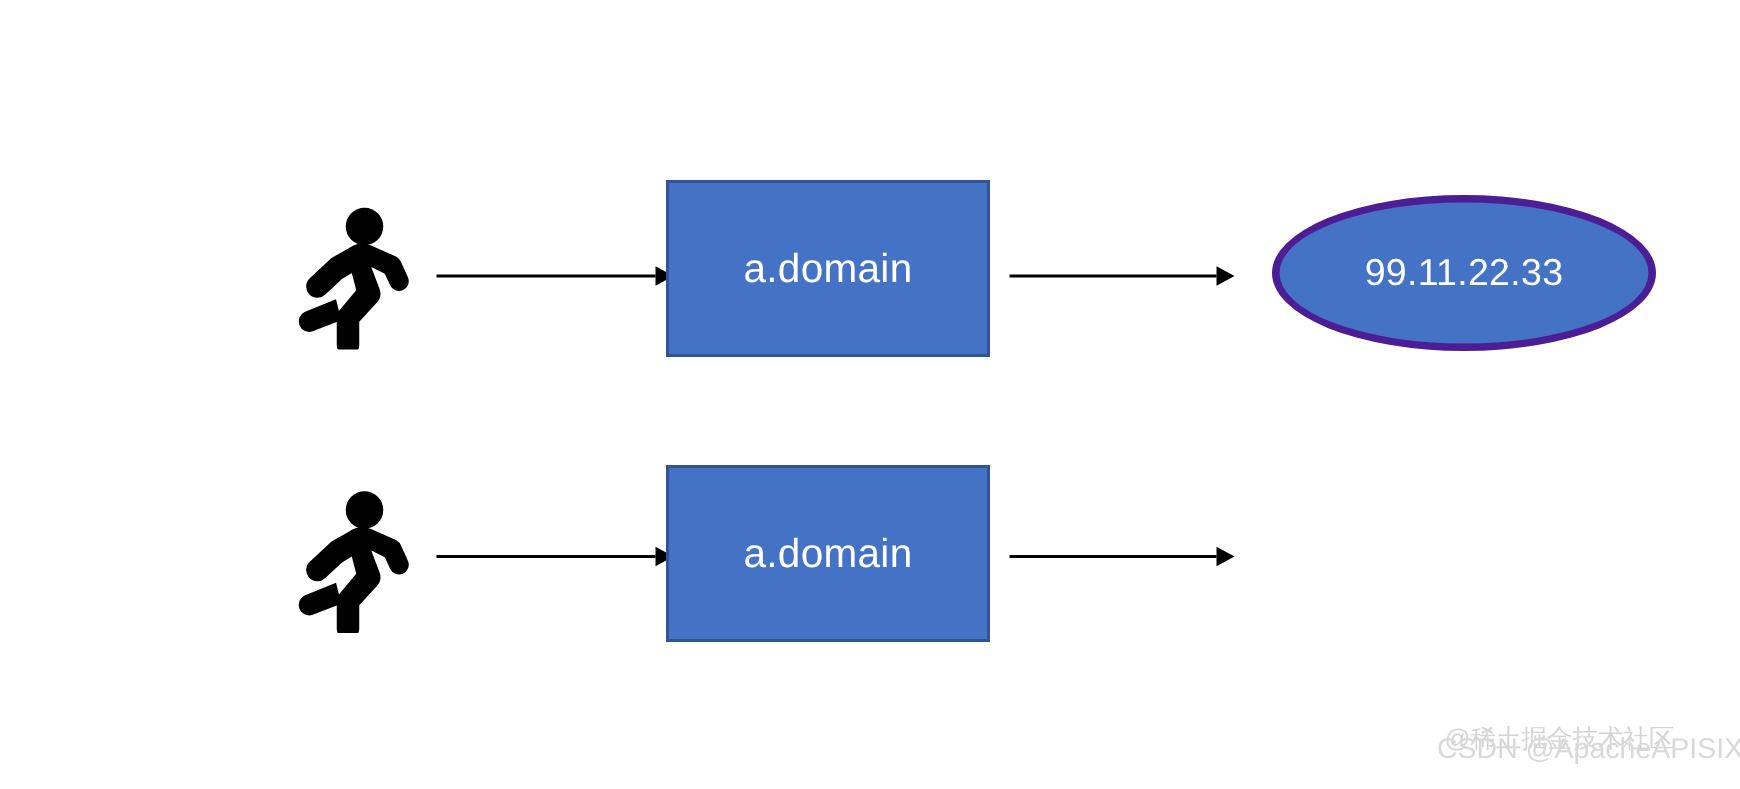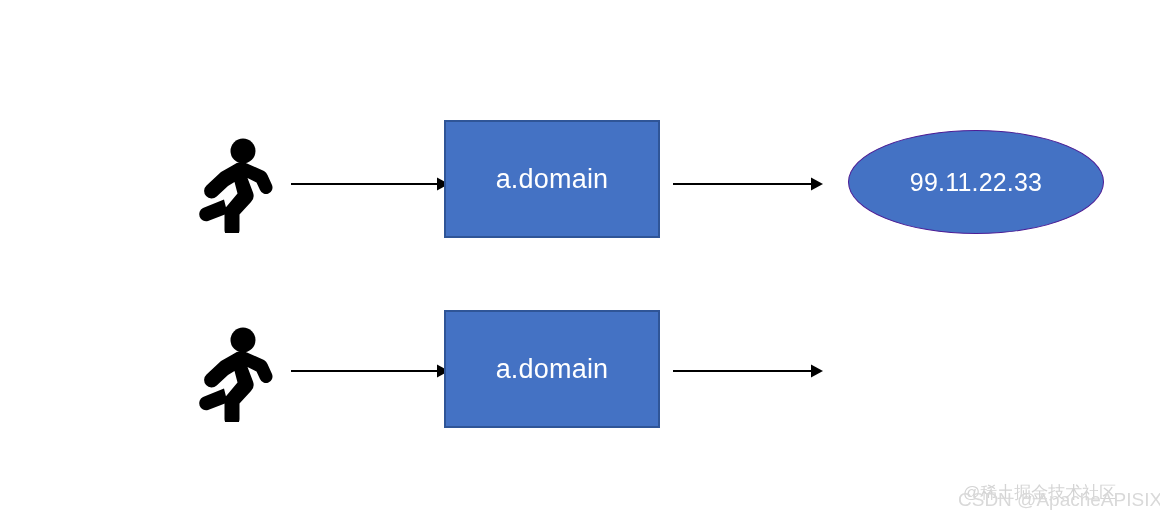--- a/index.html
+++ b/index.html
@@ -48,21 +48,21 @@
     font-size: 27px;
     font-family: "Liberation Sans", sans-serif;
     letter-spacing: 0.2px;
     line-height: 1;
   }
 
   
   .ip-ellipse {
     position: absolute;
     background: #4472c4;
-    border: 1px solid #4c1d95;
+    border: 5px solid #4c1d95;
     border-radius: 50%;
     box-sizing: border-box;
     display: flex;
     align-items: center;
     justify-content: center;
   }
   .ip-ellipse .label {
     color: #ffffff;
     font-size: 25px;
     font-family: "Liberation Sans", sans-serif;

